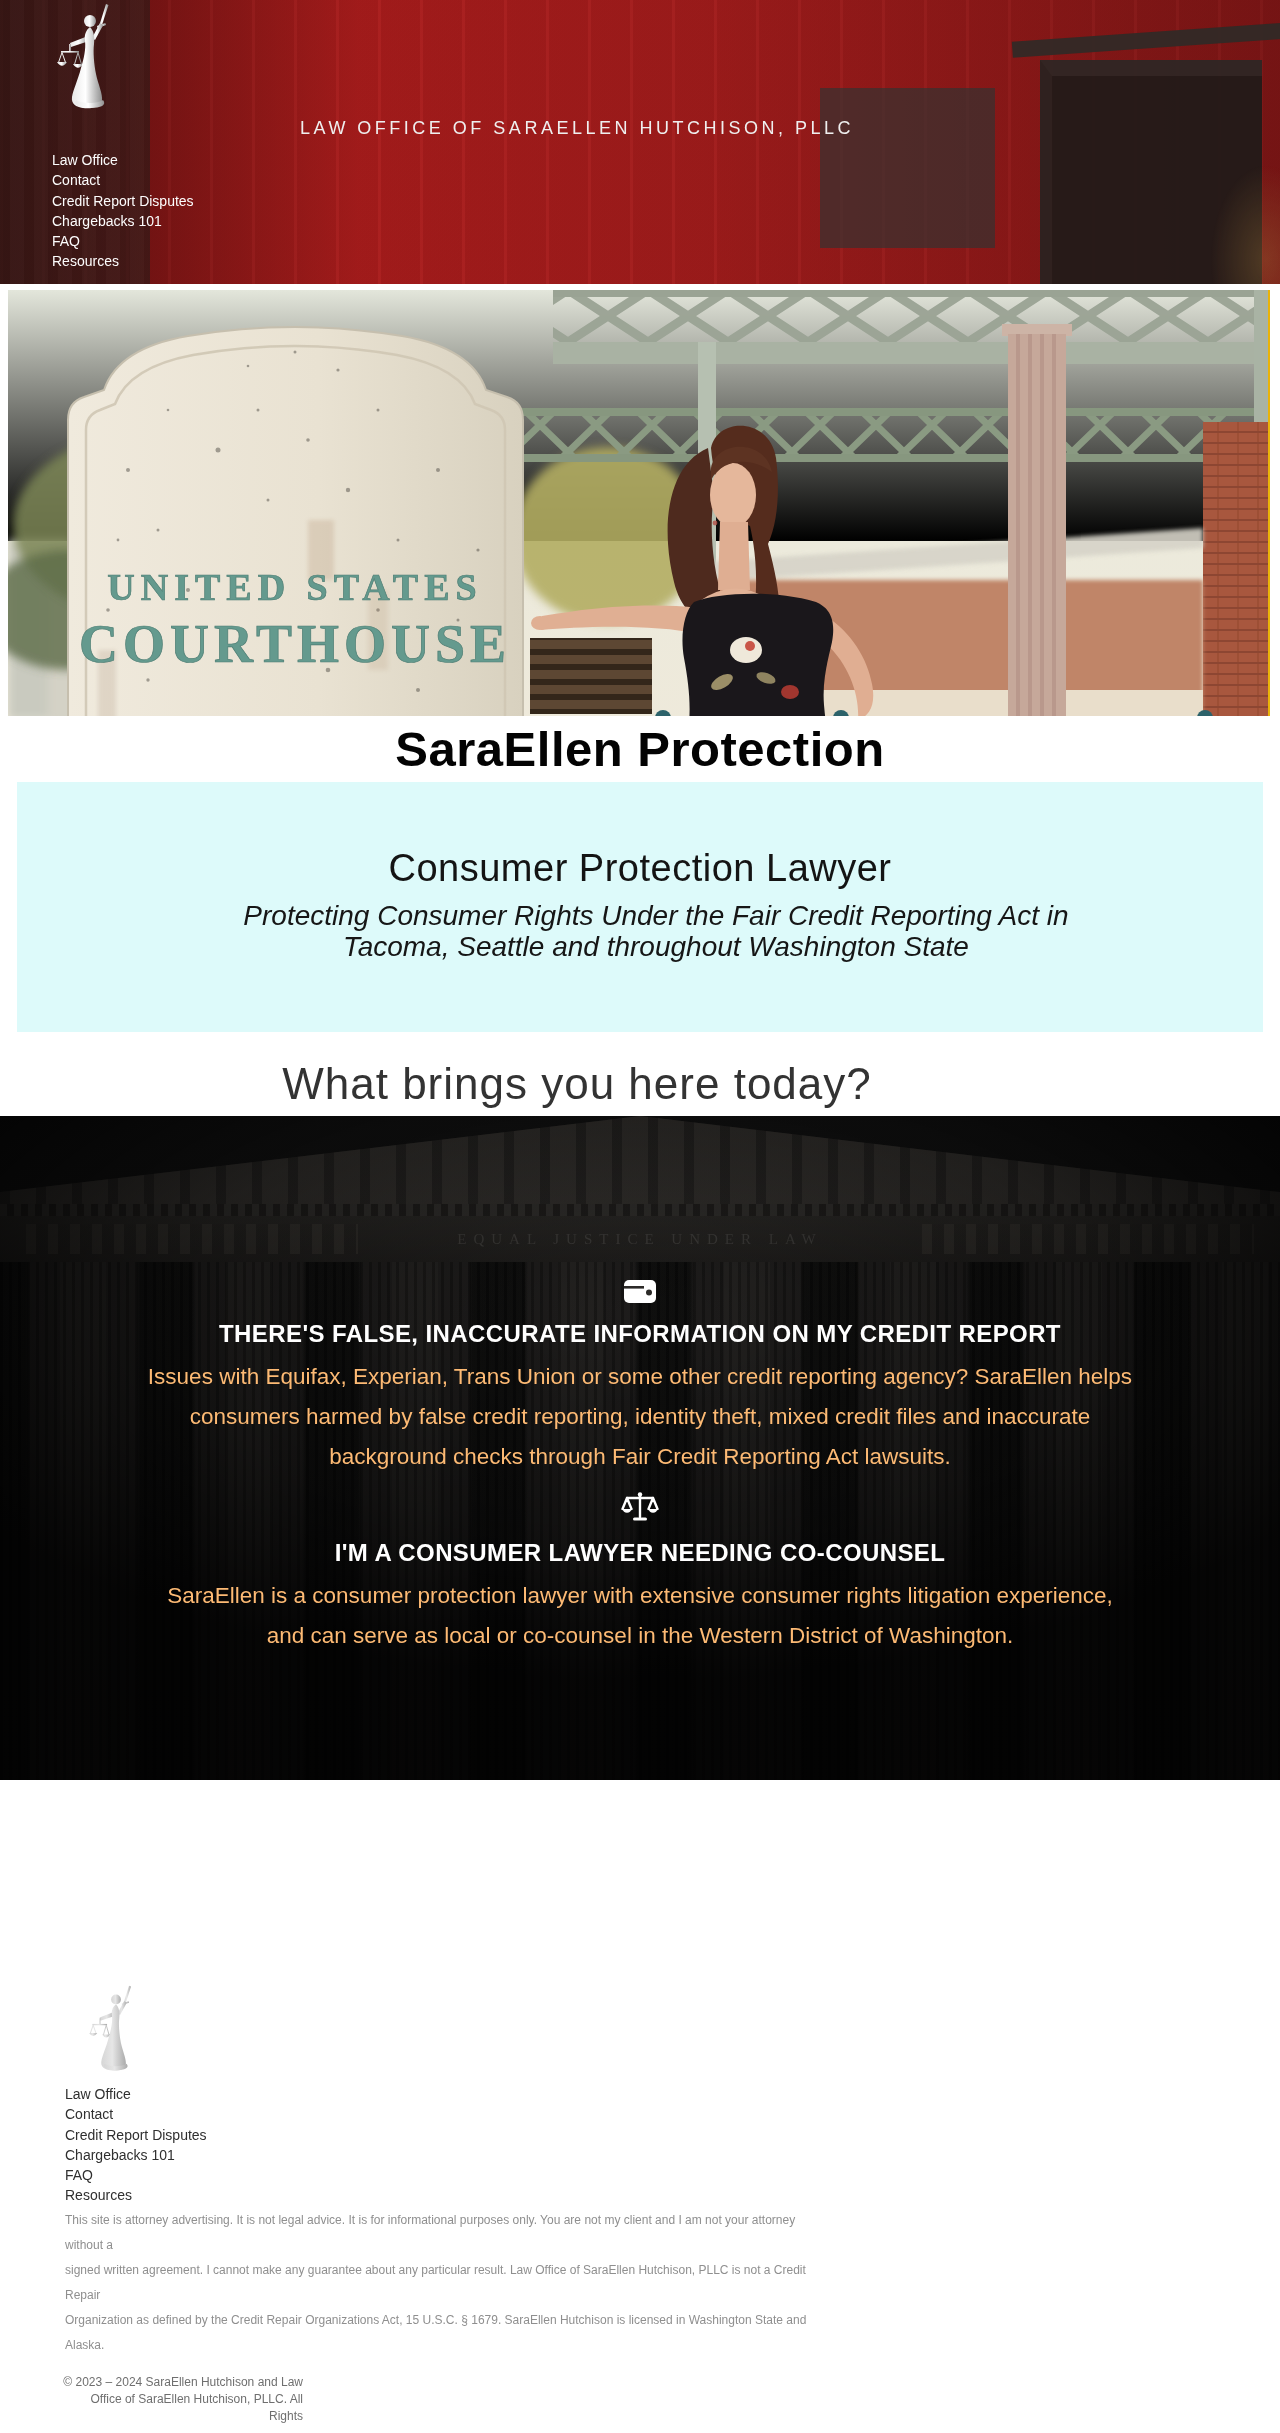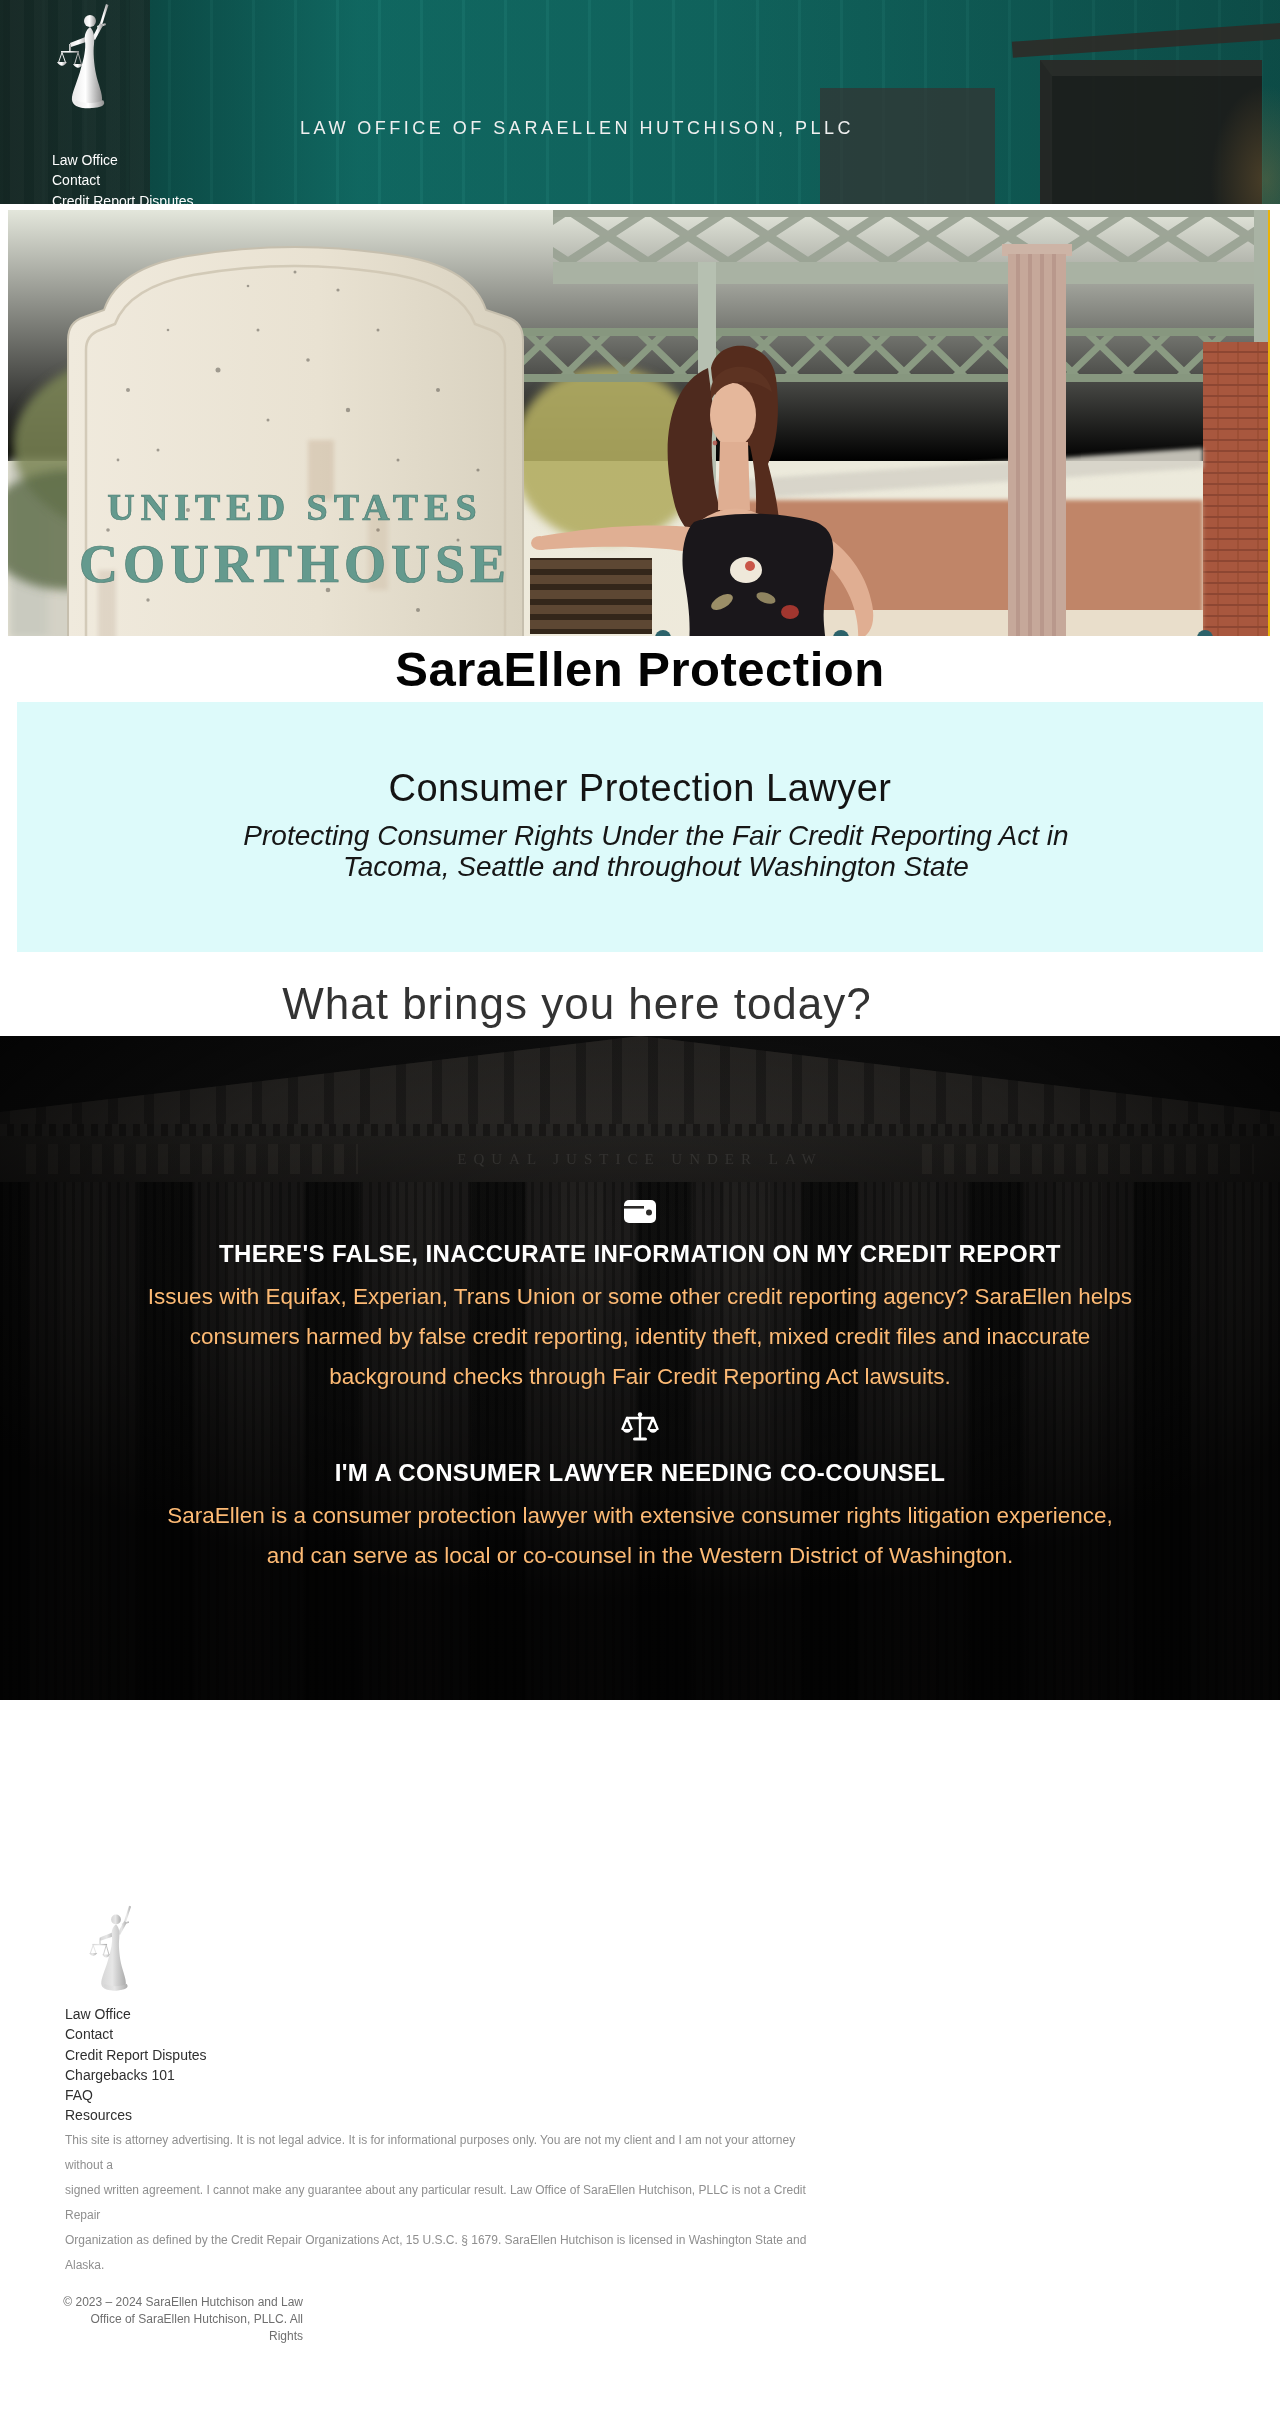--- a/index.html
+++ b/index.html
@@ -1,19 +1,19 @@
 <!DOCTYPE html>
 <html><head>
 <meta charset="utf-8">
 <style>
   html,body{margin:0;padding:0;background:#fff;width:1280px;font-family:"Liberation Sans",sans-serif;}
   .page{width:1280px;height:2433px;position:relative;overflow:hidden;background:#fff;}
 
   
-  .site-header{position:relative;height:204px;background-color:#0f766e;overflow:hidden;padding-left:46px;}
+  .site-header{position:relative;height:284px;background-color:#b91c1c;overflow:hidden;padding-left:46px;}
   .hdr-bg{position:absolute;inset:0;
     background-image:
       linear-gradient(90deg, rgba(5,4,3,.55) 0%, rgba(32,29,25,.10) 28%, rgba(28,26,23,.15) 55%, rgba(10,9,8,.35) 100%),
       repeating-linear-gradient(90deg, rgba(255,255,255,.025) 0 3px, rgba(0,0,0,.06) 3px 42px);}
   .hdr-panel-left{position:absolute;left:0;top:0;width:150px;height:284px;
     background:repeating-linear-gradient(90deg,#1d1b18 0 10px,#262320 10px 24px);opacity:.55;}
   .hdr-bench{position:absolute;left:820px;top:88px;width:175px;height:160px;background:#343230;opacity:.7;}
   .hdr-door{position:absolute;right:18px;top:60px;width:210px;height:224px;background:#1d1b19;
     border-left:12px solid #262321;border-top:16px solid #2b2825;opacity:.9;}
   .hdr-door::before{content:"";position:absolute;left:-40px;top:-44px;width:280px;height:16px;background:#2e2b27;transform:rotate(-4deg);}

